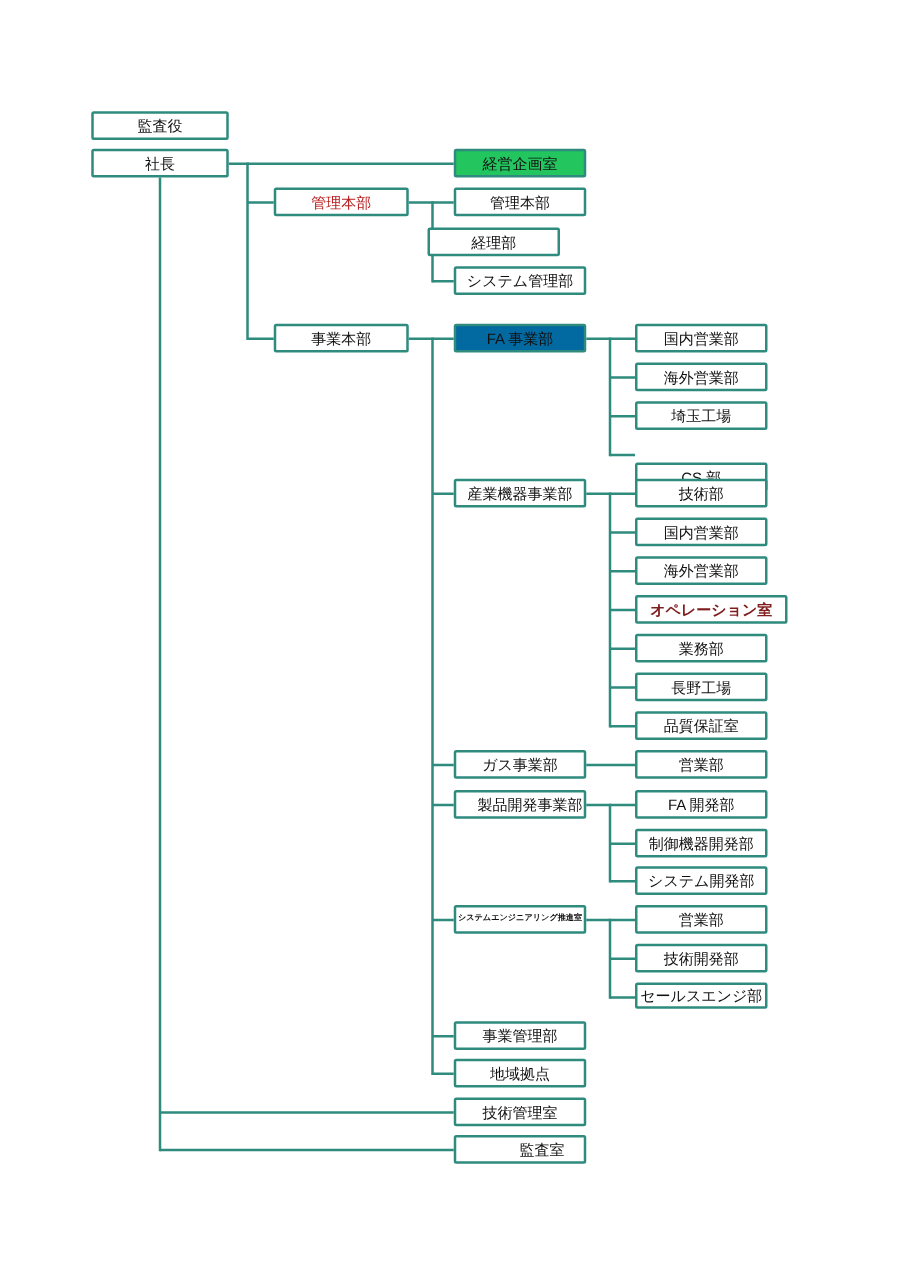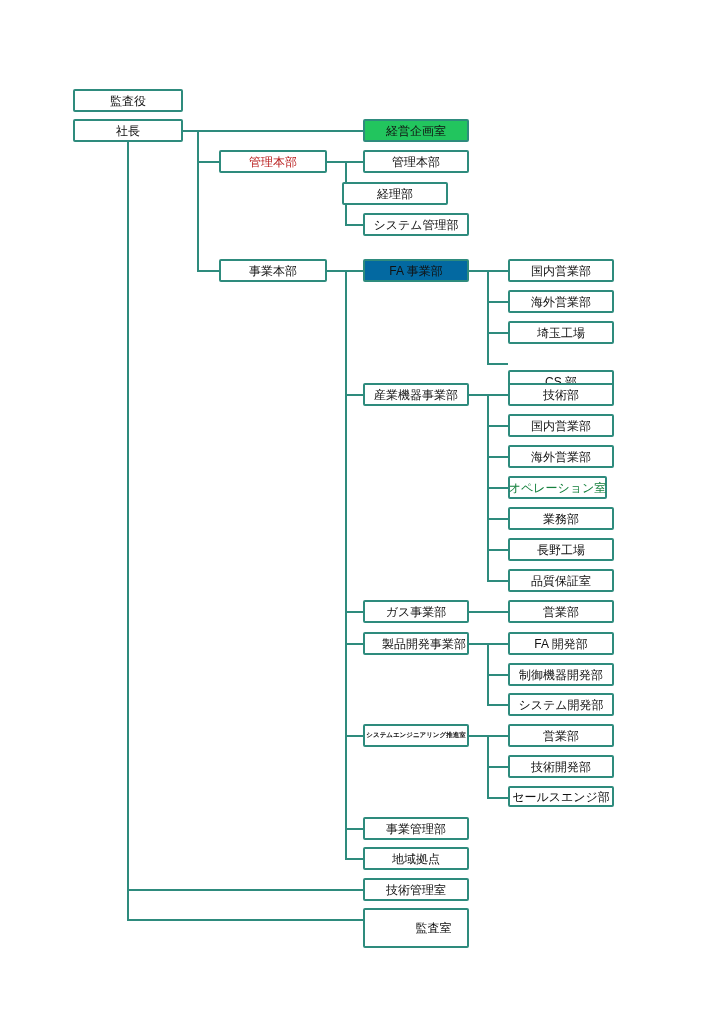--- a/index.html
+++ b/index.html
@@ -96,31 +96,31 @@
     <div class="node" style="left: 219px; top: 259px; width: 108px; height: 23px; border-color: rgb(46, 139, 125); background: rgb(255, 255, 255); color: rgb(17, 17, 17);">事業本部</div>
     <div class="node" style="left: 363px; top: 259px; width: 106px; height: 23px; border-color: rgb(46, 139, 125); background: #0369a1; color: rgb(17, 17, 17);">FA 事業部</div>
     <div class="node" style="left: 508px; top: 259px; width: 106px; height: 23px; border-color: rgb(46, 139, 125); background: rgb(255, 255, 255); color: rgb(17, 17, 17);">国内営業部</div>
     <div class="node" style="left: 508px; top: 290px; width: 106px; height: 23px; border-color: rgb(46, 139, 125); background: rgb(255, 255, 255); color: rgb(17, 17, 17);">海外営業部</div>
     <div class="node" style="left: 508px; top: 321px; width: 106px; height: 23px; border-color: rgb(46, 139, 125); background: rgb(255, 255, 255); color: rgb(17, 17, 17);">埼玉工場</div>
     <div class="node" style="left: 508px; top: 352px; width: 106px; height: 23px; border-color: rgb(46, 139, 125); background: rgb(255, 255, 255); color: rgb(17, 17, 17); margin-top: 18px;">CS 部</div>
     <div class="node" style="left: 363px; top: 383px; width: 106px; height: 23px; border-color: rgb(46, 139, 125); background: rgb(255, 255, 255); color: rgb(17, 17, 17);">産業機器事業部</div>
     <div class="node" style="left: 508px; top: 383px; width: 106px; height: 23px; border-color: rgb(46, 139, 125); background: rgb(255, 255, 255); color: rgb(17, 17, 17);">技術部</div>
     <div class="node" style="left: 508px; top: 414px; width: 106px; height: 23px; border-color: rgb(46, 139, 125); background: rgb(255, 255, 255); color: rgb(17, 17, 17);">国内営業部</div>
     <div class="node" style="left: 508px; top: 445px; width: 106px; height: 23px; border-color: rgb(46, 139, 125); background: rgb(255, 255, 255); color: rgb(17, 17, 17);">海外営業部</div>
-    <div class="node" style="left: 508px; top: 476px; width: 99px; height: 23px; border-color: rgb(46, 139, 125); background: rgb(255, 255, 255); color: #15803d;">オペレーション室</div>
+    <div class="node" style="left: 508px; top: 476px; width: 122px; height: 23px; border-color: rgb(46, 139, 125); background: rgb(255, 255, 255); color: #7f1d1d; font-weight: bold;">オペレーション室</div>
     <div class="node" style="left: 508px; top: 507px; width: 106px; height: 23px; border-color: rgb(46, 139, 125); background: rgb(255, 255, 255); color: rgb(17, 17, 17);">業務部</div>
     <div class="node" style="left: 508px; top: 538px; width: 106px; height: 23px; border-color: rgb(46, 139, 125); background: rgb(255, 255, 255); color: rgb(17, 17, 17);">長野工場</div>
     <div class="node" style="left: 508px; top: 569px; width: 106px; height: 23px; border-color: rgb(46, 139, 125); background: rgb(255, 255, 255); color: rgb(17, 17, 17);">品質保証室</div>
     <div class="node" style="left: 363px; top: 600px; width: 106px; height: 23px; border-color: rgb(46, 139, 125); background: rgb(255, 255, 255); color: rgb(17, 17, 17);">ガス事業部</div>
     <div class="node" style="left: 508px; top: 600px; width: 106px; height: 23px; border-color: rgb(46, 139, 125); background: rgb(255, 255, 255); color: rgb(17, 17, 17);">営業部</div>
     <div class="node" style="left: 363px; top: 632px; width: 106px; height: 23px; border-color: rgb(46, 139, 125); background: rgb(255, 255, 255); color: rgb(17, 17, 17); padding-left: 16px;">製品開発事業部</div>
     <div class="node" style="left: 508px; top: 632px; width: 106px; height: 23px; border-color: rgb(46, 139, 125); background: rgb(255, 255, 255); color: rgb(17, 17, 17);">FA 開発部</div>
     <div class="node" style="left: 508px; top: 663px; width: 106px; height: 23px; border-color: rgb(46, 139, 125); background: rgb(255, 255, 255); color: rgb(17, 17, 17);">制御機器開発部</div>
     <div class="node" style="left: 508px; top: 693px; width: 106px; height: 23px; border-color: rgb(46, 139, 125); background: rgb(255, 255, 255); color: rgb(17, 17, 17);">システム開発部</div>
     <div class="node small" style="left: 363px; top: 724px; width: 106px; height: 23px; border-color: rgb(46, 139, 125); background: rgb(255, 255, 255); color: rgb(17, 17, 17);">システムエンジニアリング推進室</div>
     <div class="node" style="left: 508px; top: 724px; width: 106px; height: 23px; border-color: rgb(46, 139, 125); background: rgb(255, 255, 255); color: rgb(17, 17, 17);">営業部</div>
     <div class="node" style="left: 508px; top: 755px; width: 106px; height: 23px; border-color: rgb(46, 139, 125); background: rgb(255, 255, 255); color: rgb(17, 17, 17);">技術開発部</div>
     <div class="node" style="left: 508px; top: 786px; width: 106px; height: 21px; border-color: rgb(46, 139, 125); background: rgb(255, 255, 255); color: rgb(17, 17, 17);">セールスエンジ部</div>
     <div class="node" style="left: 363px; top: 817px; width: 106px; height: 23px; border-color: rgb(46, 139, 125); background: rgb(255, 255, 255); color: rgb(17, 17, 17);">事業管理部</div>
     <div class="node" style="left: 363px; top: 847px; width: 106px; height: 23px; border-color: rgb(46, 139, 125); background: rgb(255, 255, 255); color: rgb(17, 17, 17);">地域拠点</div>
     <div class="node" style="left: 363px; top: 878px; width: 106px; height: 23px; border-color: rgb(46, 139, 125); background: rgb(255, 255, 255); color: rgb(17, 17, 17);">技術管理室</div>
-    <div class="node" style="left: 363px; top: 908px; width: 106px; height: 40px; border-color: rgb(46, 139, 125); background: rgb(255, 255, 255); color: rgb(17, 17, 17); padding-left: 35px;">監査室</div>
+    <div class="node" style="left: 363px; top: 908px; width: 106px; height: 23px; border-color: rgb(46, 139, 125); background: rgb(255, 255, 255); color: rgb(17, 17, 17); padding-left: 35px;">監査室</div>
   </div>
 
 </body></html>

